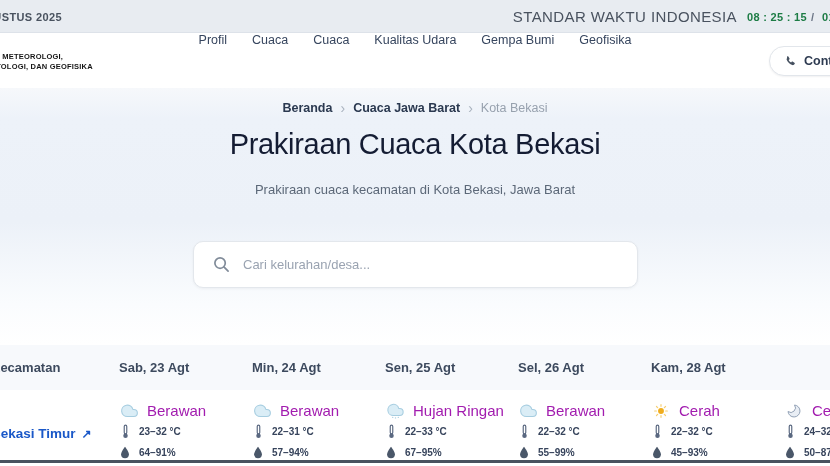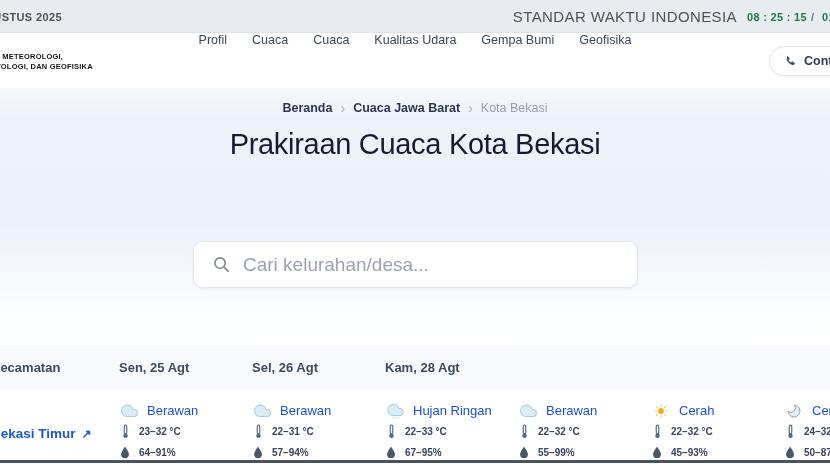--- a/index.html
+++ b/index.html
@@ -40,39 +40,39 @@
   .crumb-link { font-weight: 700; color: #2b3950; cursor: pointer; }
   .crumb-current { font-weight: 400; color: #97a1ae; text-align: center; }
   .crumb-sep { color: #a9b2be; font-size: 14px; line-height: 1; }
   .page-title { position: absolute; left: 0; top: 40px; width: 100%; text-align: center;
                 font-size: 29px; font-weight: 400; letter-spacing: -.3px; color: #141c33; }
   .page-subtitle { position: absolute; left: 0; top: 94px; width: 100%; text-align: center;
                    font-size: 13px; color: #5c6878; }
   .search-wrap { position: absolute; left: 193px; top: 153px; width: 445px; height: 47px; background: #fff;
                  border: 1px solid #e3e7ec; border-radius: 10px; box-shadow: 0 1px 3px rgba(16,24,40,.05);
                  display: flex; align-items: center; padding: 0 14px 0 19px; gap: 13px; }
-  .search-wrap input { flex: 1; border: none; outline: none; font-size: 19px; color: #15803d; background: transparent;
+  .search-wrap input { flex: 1; border: none; outline: none; font-size: 13px; color: #15803d; background: transparent;
                        font-family: "Liberation Sans", sans-serif; }
   .search-wrap input::placeholder { color: #9aa3b1; }
 
   
   .table { position: absolute; left: 0; top: 345px; width: 830px; height: 121px; background: #fff; }
   .thead { display: grid; grid-template-columns: 105px repeat(6, 133px); width: 903px; height: 45px;
            background: #f7f9fc; }
   .thead .hcell { display: flex; align-items: center; padding-left: 14px;
                   font-size: 13px; font-weight: 700; color: #3d4a5e; white-space: nowrap; }
   .thead .hcell.first { padding-left: 0; }
   .thead .hcell.first span { margin-left: -9px; }
   .trow { display: grid; grid-template-columns: 105px repeat(6, 133px); width: 903px; height: 72px; background: #fff; }
   .name-cell { display: flex; align-items: center; padding-top: 14px; white-space: nowrap; cursor: pointer; }
   .name-cell .name { margin-left: -9px; font-size: 13.5px; font-weight: 700; color: #1a58c8; }
   .name-cell .arrow { margin-left: 6px; font-size: 12px; font-weight: 700; color: #1a58c8; }
   .wcell { padding: 10px 0 0 14px; }
   .wline { display: flex; align-items: center; gap: 8px; height: 21px; white-space: nowrap; }
-  .wline .cond { font-size: 13px; font-weight: 500; color: #1d4ed8; }
+  .wline .cond { font-size: 15px; font-weight: 500; color: #a21caf; }
   .wline .val { font-size: 10px; font-weight: 700; color: #37445c; }
   .wline .iconbox { width: 20px; display: flex; justify-content: center; }
   .wline .iconbox.small { width: 12px; }
   .bottom-line { position: absolute; left: 0; top: 115px; width: 830px; height: 3px; background: #49525f; }
 </style>
 </head>
 <body>
 
 <div class="viewport">
 
@@ -107,34 +107,37 @@
 
   <div class="hero">
     <div class="breadcrumb">
       <span class="crumb-link">Beranda</span>
       <span class="crumb-sep">›</span>
       <span class="crumb-link">Cuaca Jawa Barat</span>
       <span class="crumb-sep">›</span>
       <span class="crumb-current">Kota Bekasi</span>
     </div>
     <h1 class="page-title">Prakiraan Cuaca Kota Bekasi</h1>
+    <div class="page-subtitle">Prakiraan cuaca kecamatan di Kota Bekasi, Jawa Barat</div>
     <div class="search-wrap">
       <svg width="17" height="17" viewBox="0 0 18 18">
         <circle cx="7.5" cy="7.5" r="5.5" fill="none" stroke="#808b99" stroke-width="1.8"></circle>
         <line x1="11.8" y1="11.8" x2="16" y2="16" stroke="#808b99" stroke-width="1.8" stroke-linecap="round"></line>
       </svg>
       <input type="text" placeholder="Cari kelurahan/desa..." style="">
     </div>
   </div>
 
   <div class="table">
     <div class="thead">
       <div class="hcell first">
           <span>Kecamatan</span>
         </div>
+      <div class="hcell">Sab, 23 Agt</div>
+      <div class="hcell">Min, 24 Agt</div>
       <div class="hcell">Sen, 25 Agt</div>
       <div class="hcell">Sel, 26 Agt</div>
       <div class="hcell">Kam, 28 Agt</div>
     </div>
 
     <div class="trow">
       <div class="name-cell">
         <span class="name">Bekasi Timur</span>
         <span class="arrow">↗</span>
       </div>

